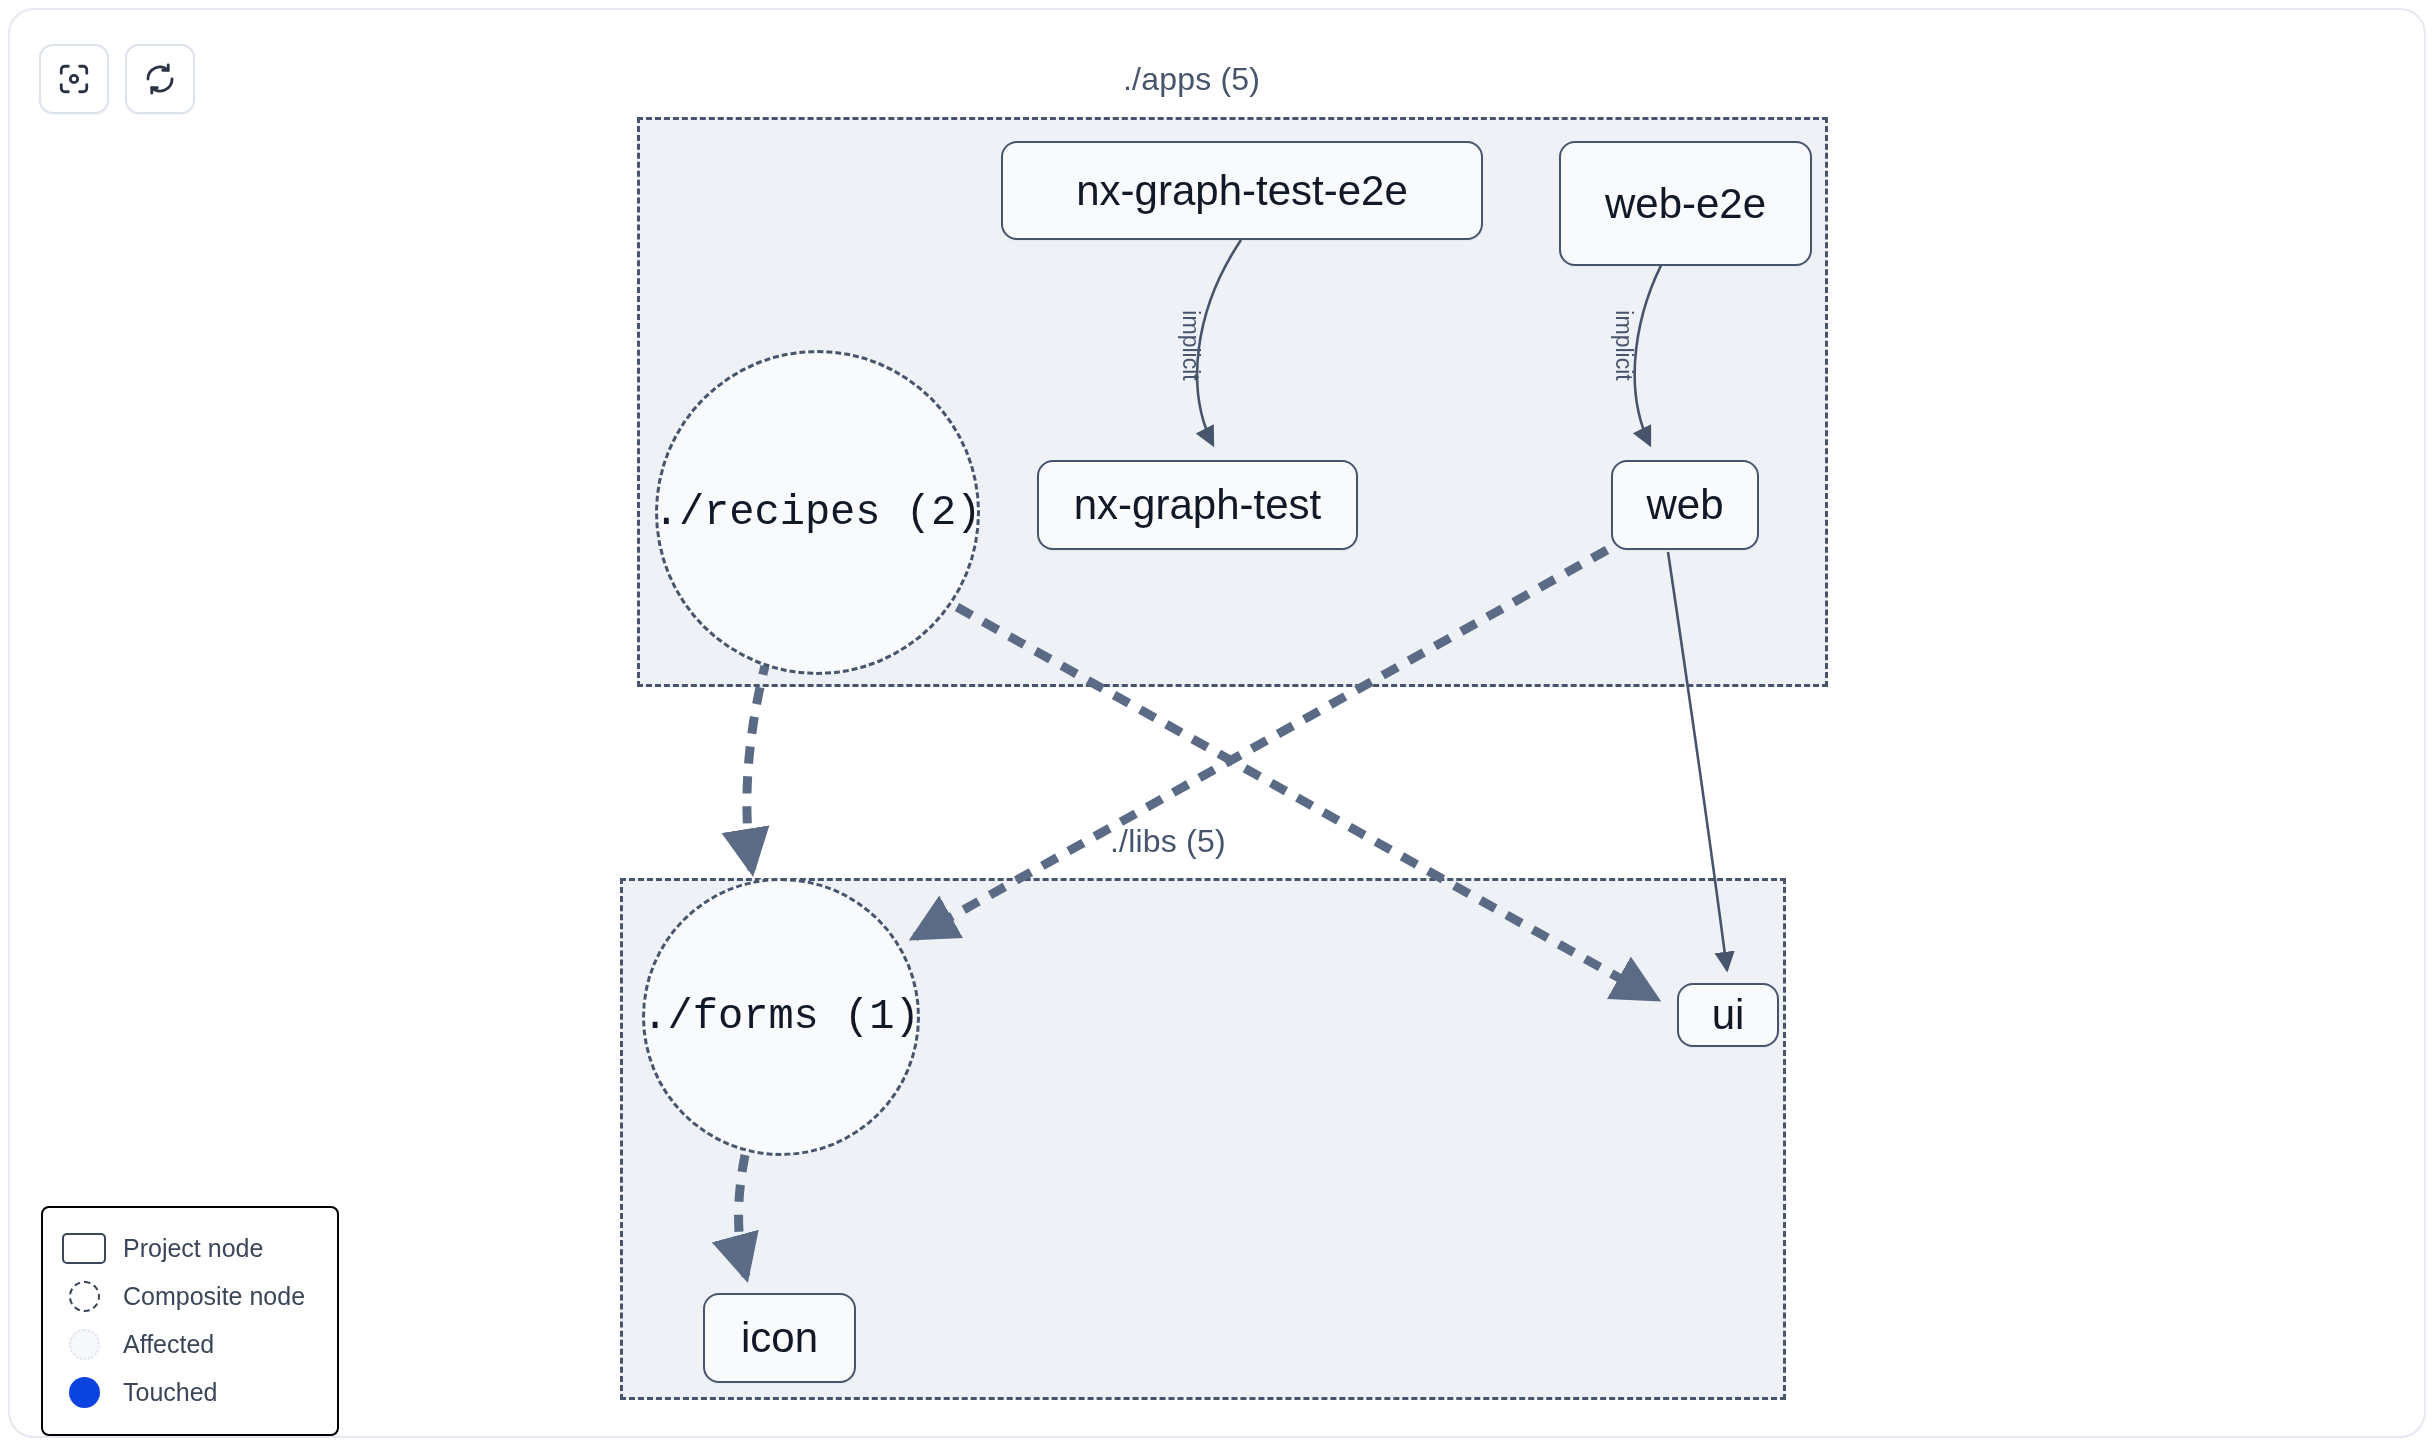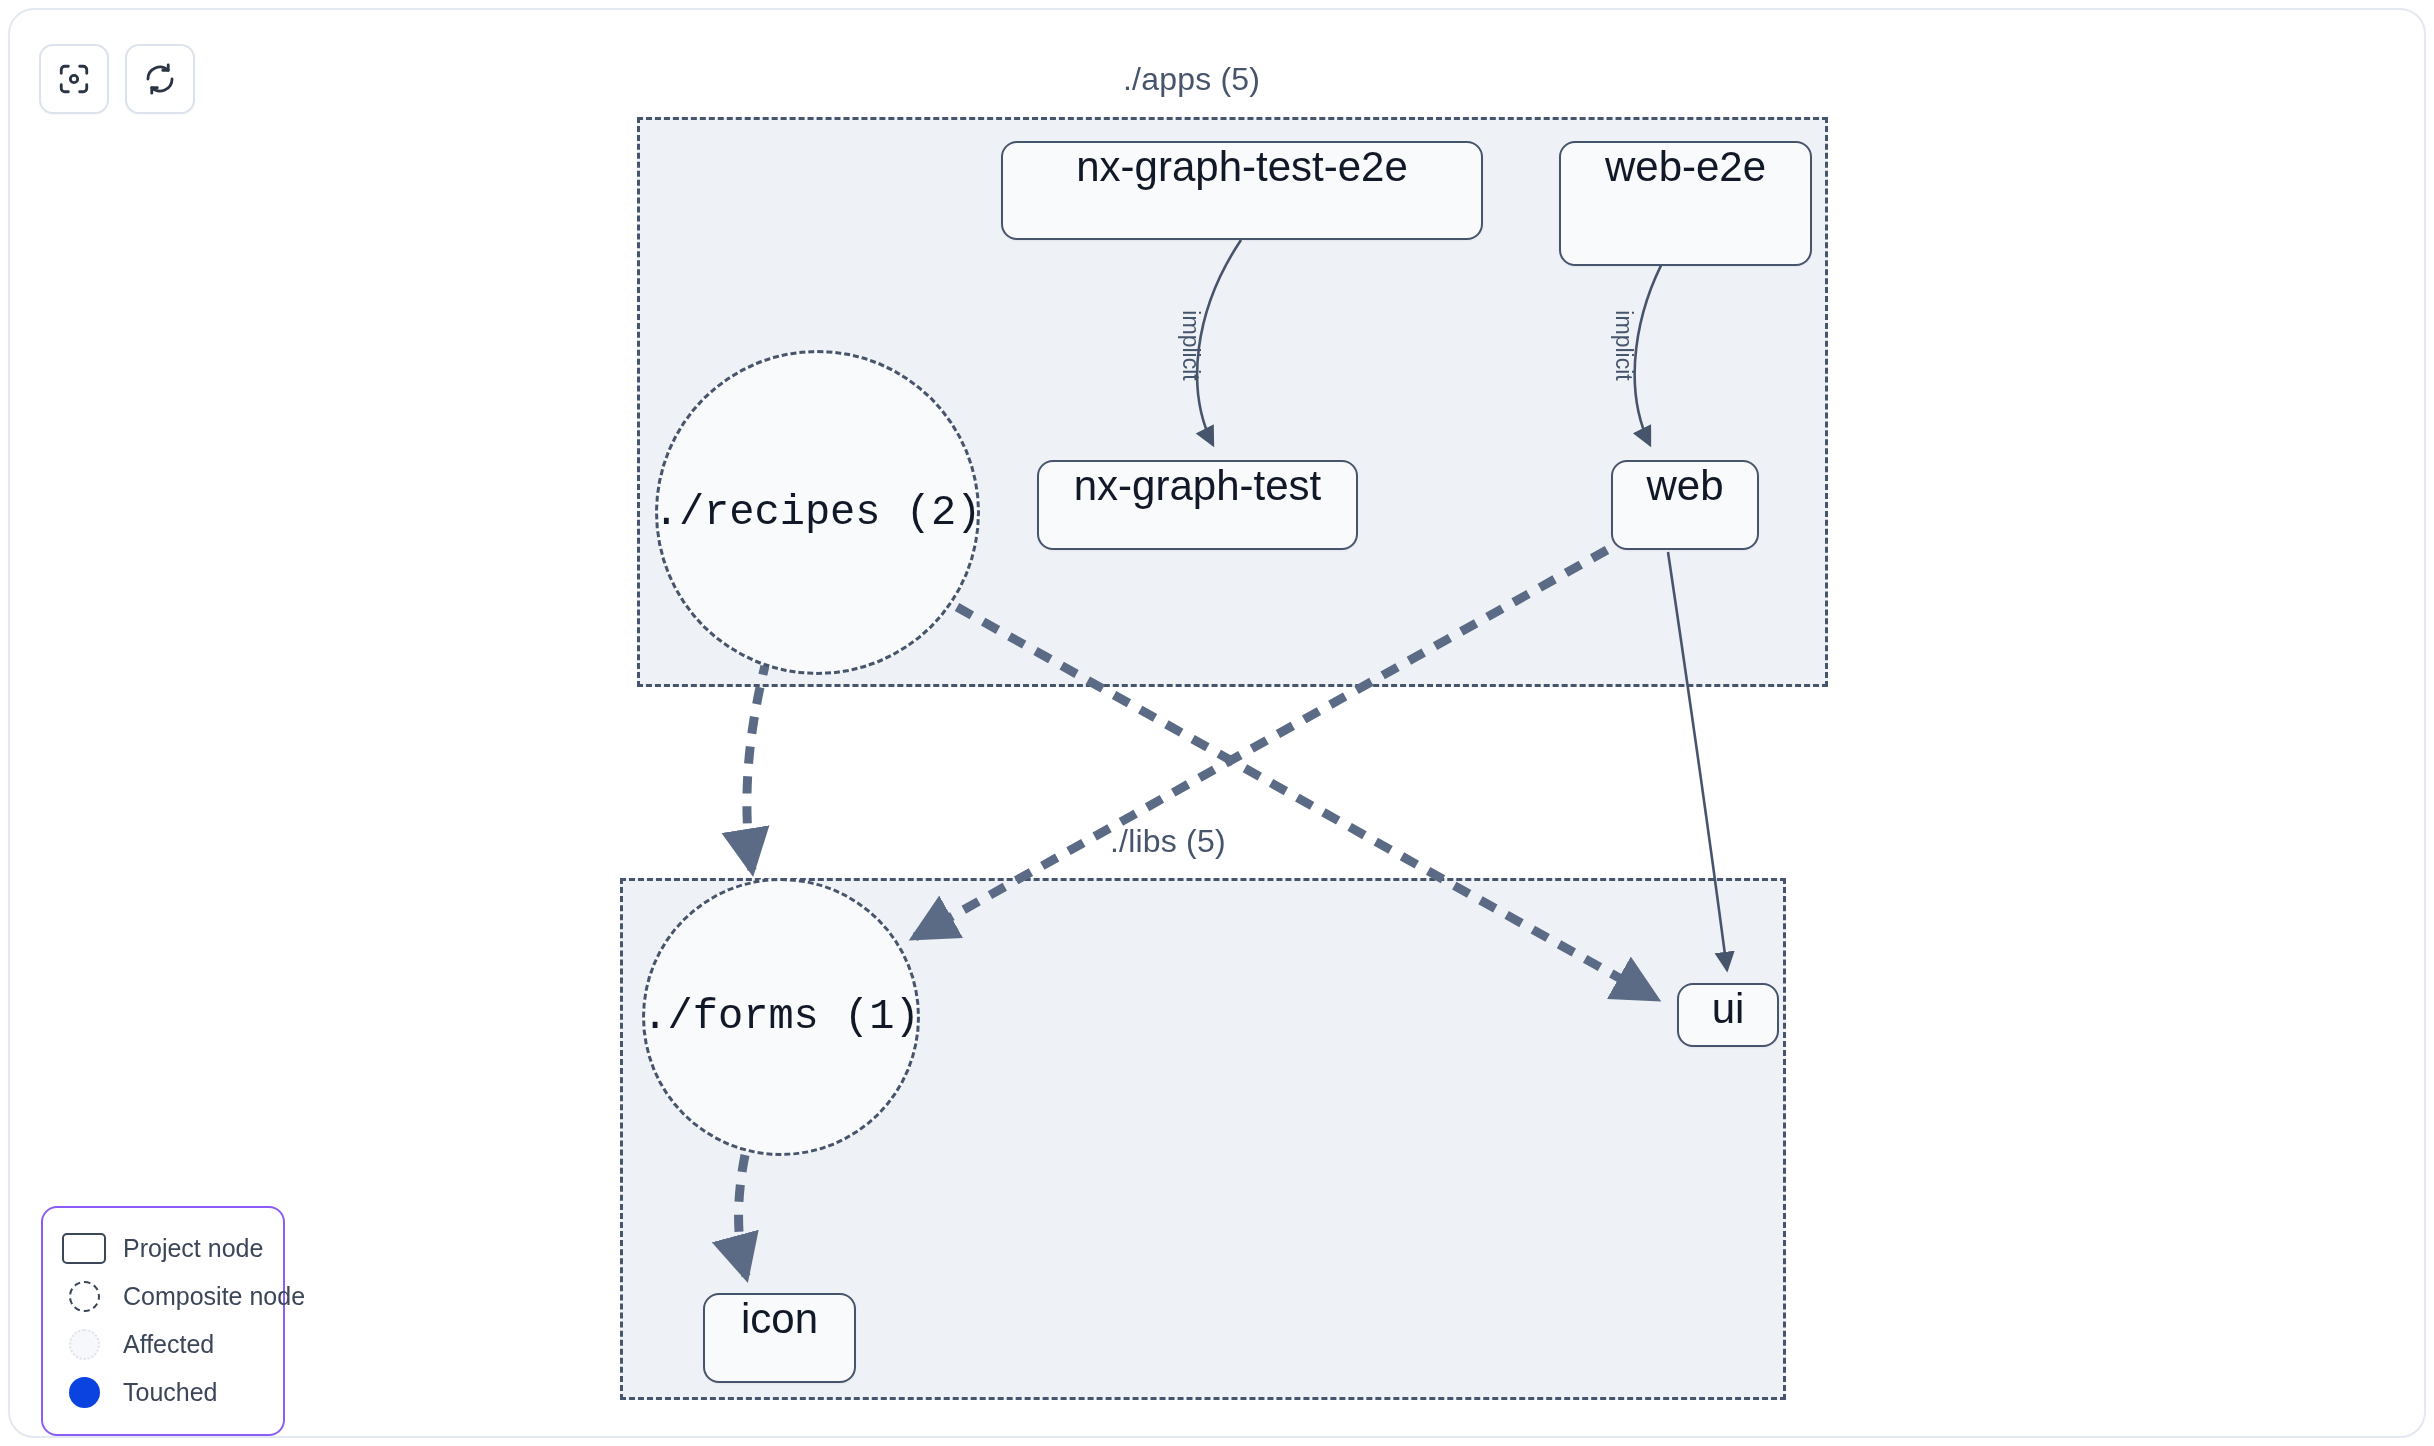--- a/index.html
+++ b/index.html
@@ -84,21 +84,21 @@
   }
 
   
   .node {
     position: absolute;
     z-index: 20;
     background: #f8fafc;
     border: 2.5px solid #47556c;
     border-radius: 16px;
     display: flex;
-    align-items: flex-start;
+    align-items: center;
     justify-content: center;
     box-sizing: border-box;
     cursor: pointer;
     color: #111827;
     font-size: 42px;
     white-space: nowrap;
     box-shadow: 0 1px 2px rgba(16,24,40,.05);
   }
 
   
@@ -128,23 +128,23 @@
     white-space: nowrap;
     transform-origin: center center;
     pointer-events: none;
   }
 
   
   #legend {
     position: absolute;
     left: 31px;
     top: 1196px;
-    width: 244px;
-    border: 2px solid #8b5cf6;
-    border-radius: 16px;
+    width: 298px;
+    border: 2px solid #000000;
+    border-radius: 8px;
     background: #ffffff;
     padding: 16px 18px 18px 18px;
     box-sizing: border-box;
     z-index: 50;
   }
   .legend-row {
     display: flex;
     align-items: center;
     height: 48px;
   }

